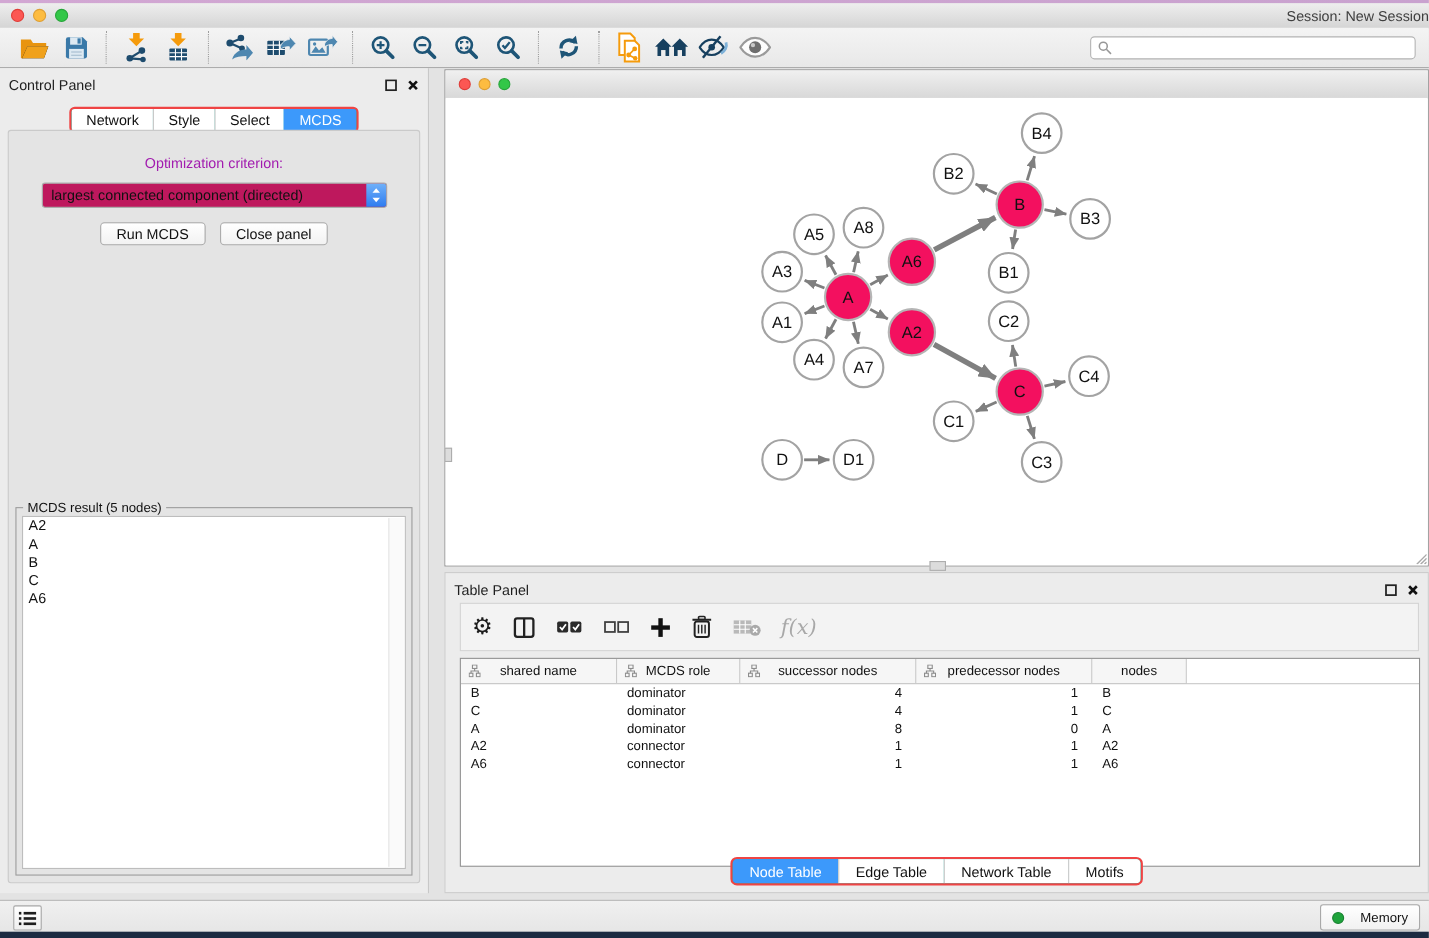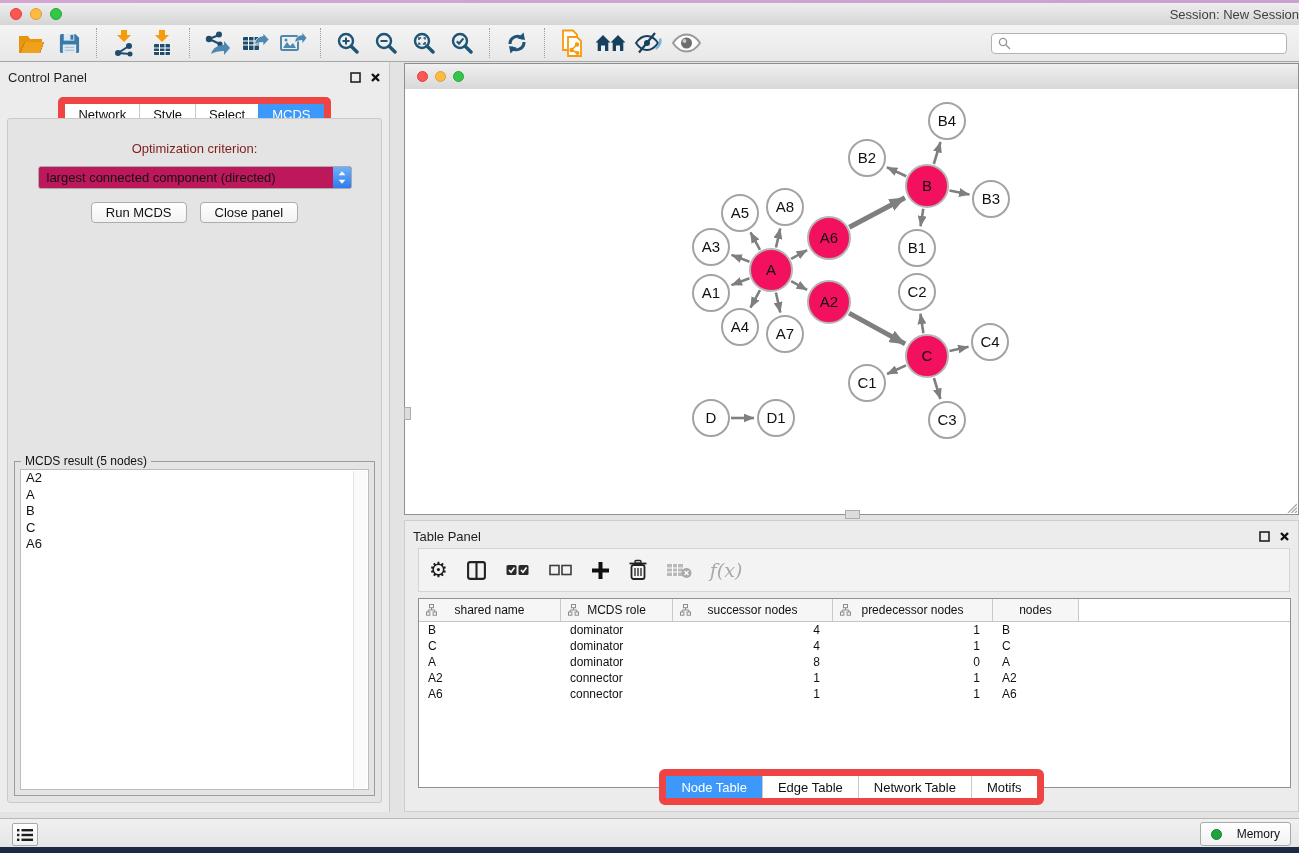--- a/index.html
+++ b/index.html
@@ -31,26 +31,26 @@
     border:1px solid #B3B3B3;border-radius:4px;height:21px;width:296px;padding:0 6px;box-sizing:border-box;}
   #search-wrap input{border:none;outline:none;flex:1;font-size:12px;font-family:"Liberation Sans",sans-serif;background:transparent;margin-left:5px;}
   
   #main{position:absolute;top:62px;left:0;width:1299px;height:756px;background:#E3E3E3;}
   
   #control-panel{position:absolute;top:0;left:0;width:390px;height:750px;background:#ECECEC;border-right:1px solid #C8C8C8;box-sizing:border-box;}
   .panel-head{height:30px;display:flex;align-items:center;padding:0 8px;}
   .panel-head .ptitle{font-size:13px;color:#1E1E1E;}
   .panel-icons{margin-left:auto;display:flex;gap:9px;align-items:center;}
   .seg{display:flex;justify-content:center;}
-  .seg-wrap{display:flex;border:7px solid #ef4444;border-radius:5px;overflow:hidden;background:#14b8a6;height:20px;}
+  .seg-wrap{display:flex;border:2px solid #ef4444;border-radius:5px;overflow:hidden;background:#14b8a6;height:20px;}
   .seg-tab{padding:0 13px;font-size:13px;color:#111;display:flex;align-items:center;background:#fff;border-left:1px solid #C9C9C9;cursor:default;}
   .seg-tab:first-child{border-left:none;}
   .seg-tab.active{background:#3C99FB;color:#fff;border-left-color:#3C99FB;}
   #cp-inner{position:absolute;top:56px;left:7px;right:7px;bottom:9px;background:#E4E4E4;border:1px solid #CACACA;border-radius:3px;}
-  #opt-label{margin-top:22px;text-align:center;font-size:13px;color:#7f1d1d;}
+  #opt-label{margin-top:22px;text-align:center;font-size:13px;color:#a21caf;}
   #criterion{margin:10px auto 0;width:314px;height:23px;background:#be185d;border:1px solid #ABABAB;border-radius:3px;
     display:flex;align-items:center;box-sizing:border-box;}
   #criterion .cval{flex:1;font-size:13px;color:#111;padding-left:8px;white-space:nowrap;}
   #criterion .stepper{width:18px;height:21px;border-radius:0 2px 2px 0;background:linear-gradient(#6FB0F9,#2E7CF0);
     display:flex;align-items:center;justify-content:center;}
   #cp-buttons{margin-top:13px;display:flex;justify-content:center;gap:13px;}
   .mac-btn{height:21px;padding:0 14px;background:linear-gradient(#FFFFFF,#F2F2F2);border:1px solid #ACACAC;border-radius:4px;
     font-size:13px;color:#111;display:flex;align-items:center;font-family:"Liberation Sans",sans-serif;}
   #groupbox{position:absolute;left:6px;right:6px;top:342px;bottom:6px;border:1px solid #9C9C9C;}
   #groupbox legend,#gb-title{position:absolute;top:-8px;left:6px;background:#E4E4E4;padding:0 4px;font-size:12px;color:#111;}

